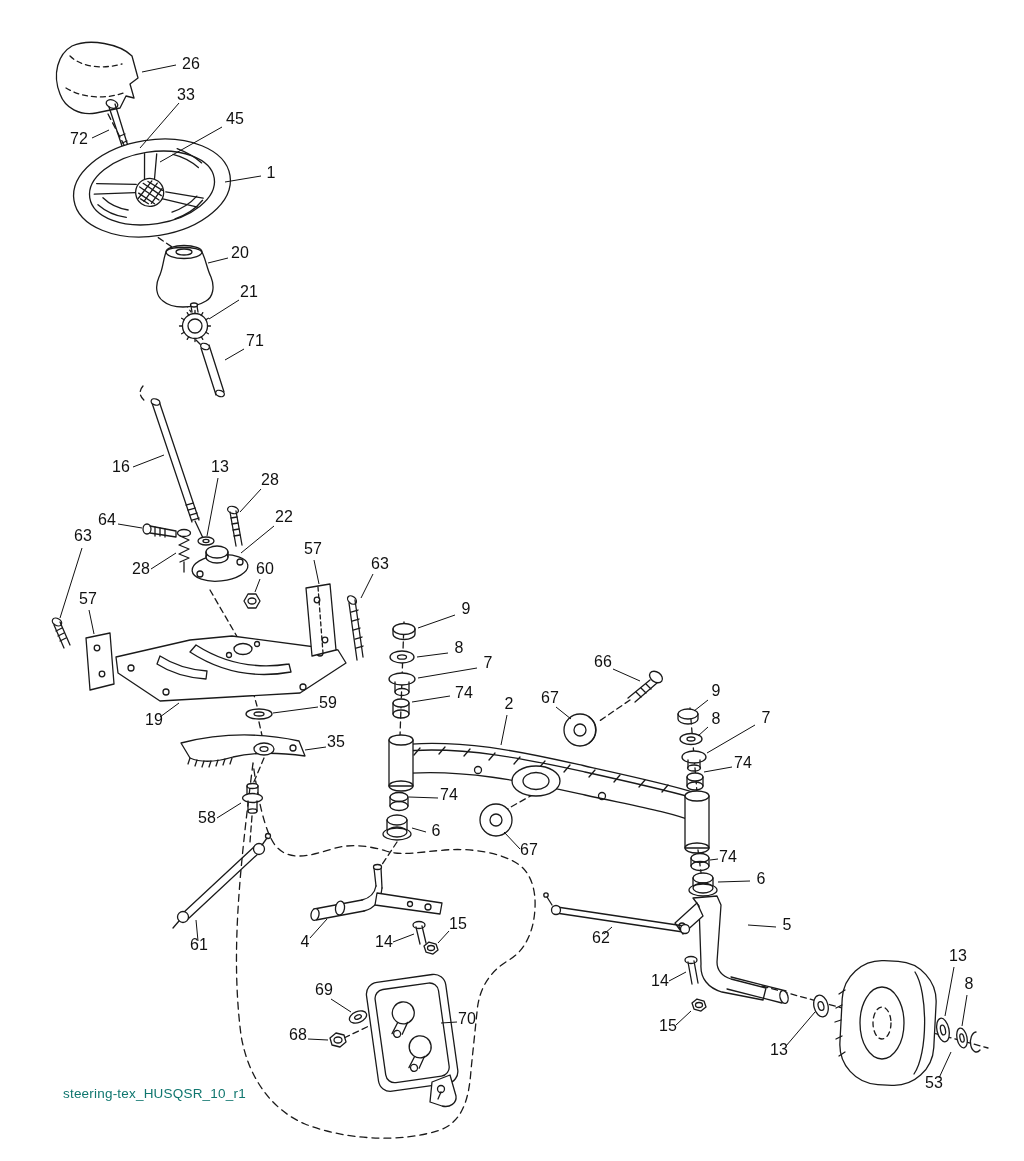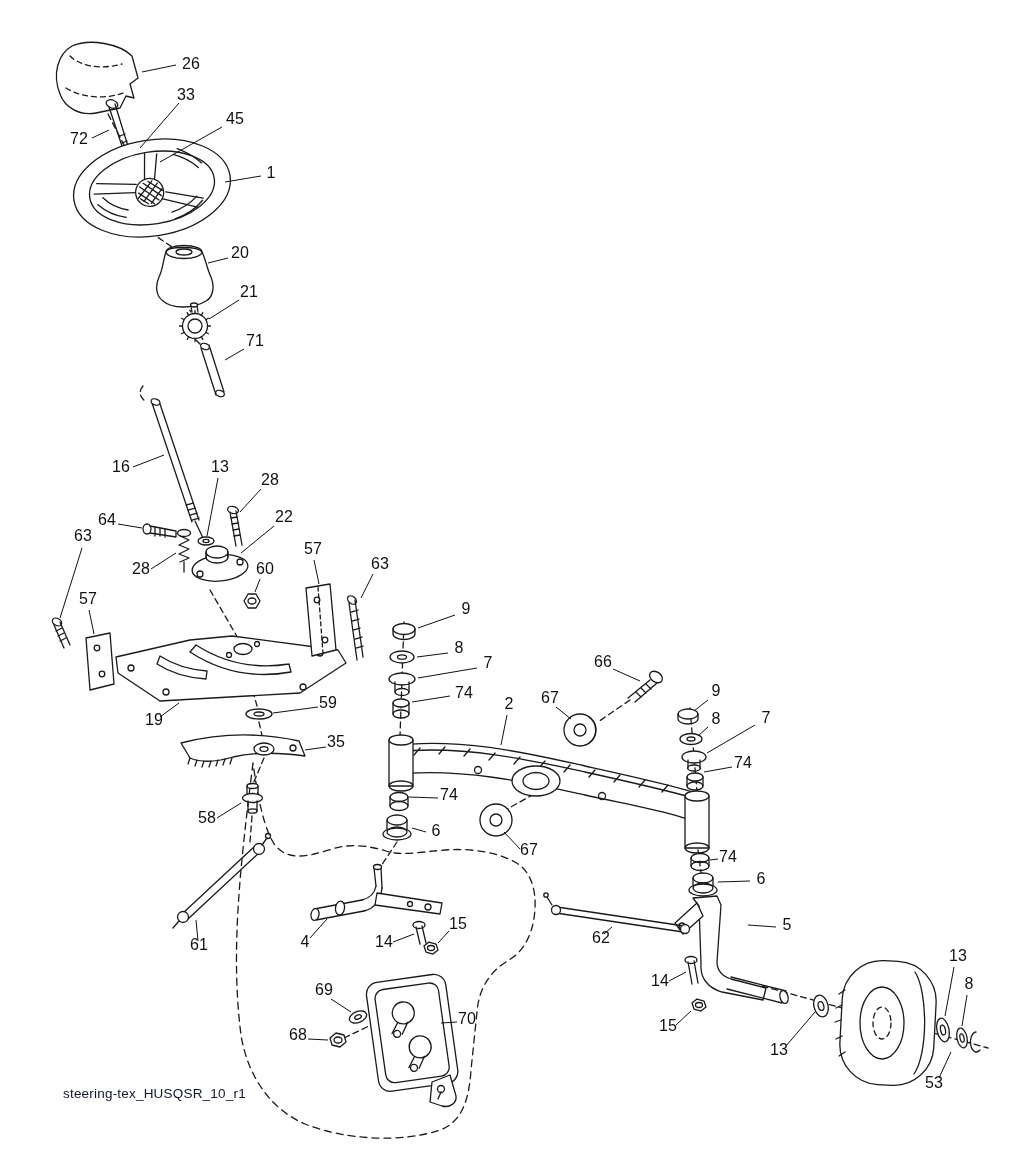--- a/index.html
+++ b/index.html
@@ -1,21 +1,21 @@
 <!DOCTYPE html>
 <html><head>
 <meta charset="utf-8">
 <style>
   html,body{margin:0;padding:0;background:#fff;}
   .stage{position:relative;width:1024px;height:1161px;background:#fff;
          font-family:"Liberation Sans",sans-serif;overflow:hidden;}
   .stage svg{position:absolute;left:0;top:0;width:1024px;height:1161px;}
   .callout{font-family:"Liberation Sans",sans-serif;font-size:16px;fill:#111;}
   .leader{stroke:#111;stroke-width:1;fill:none;}
-  .caption{position:absolute;left:63px;top:1086px;font-size:13.5px;color:#0f172a;letter-spacing:.2px;}
+  .caption{position:absolute;left:63px;top:1086px;font-size:13.5px;color:#0f766e;letter-spacing:.2px;}
 </style>
 </head>
 <body>
 
 <div class="stage">
 
   <svg viewBox="0 0 1024 1161">
     <g stroke="#1a1a1a" stroke-width="1.3" fill="none" stroke-linecap="round" stroke-linejoin="round">
 
       <path stroke-dasharray="7 5" d="M253,763 C241,860 230,950 241,1035 C248,1078 272,1110 305,1124 C345,1140 402,1143 440,1130

